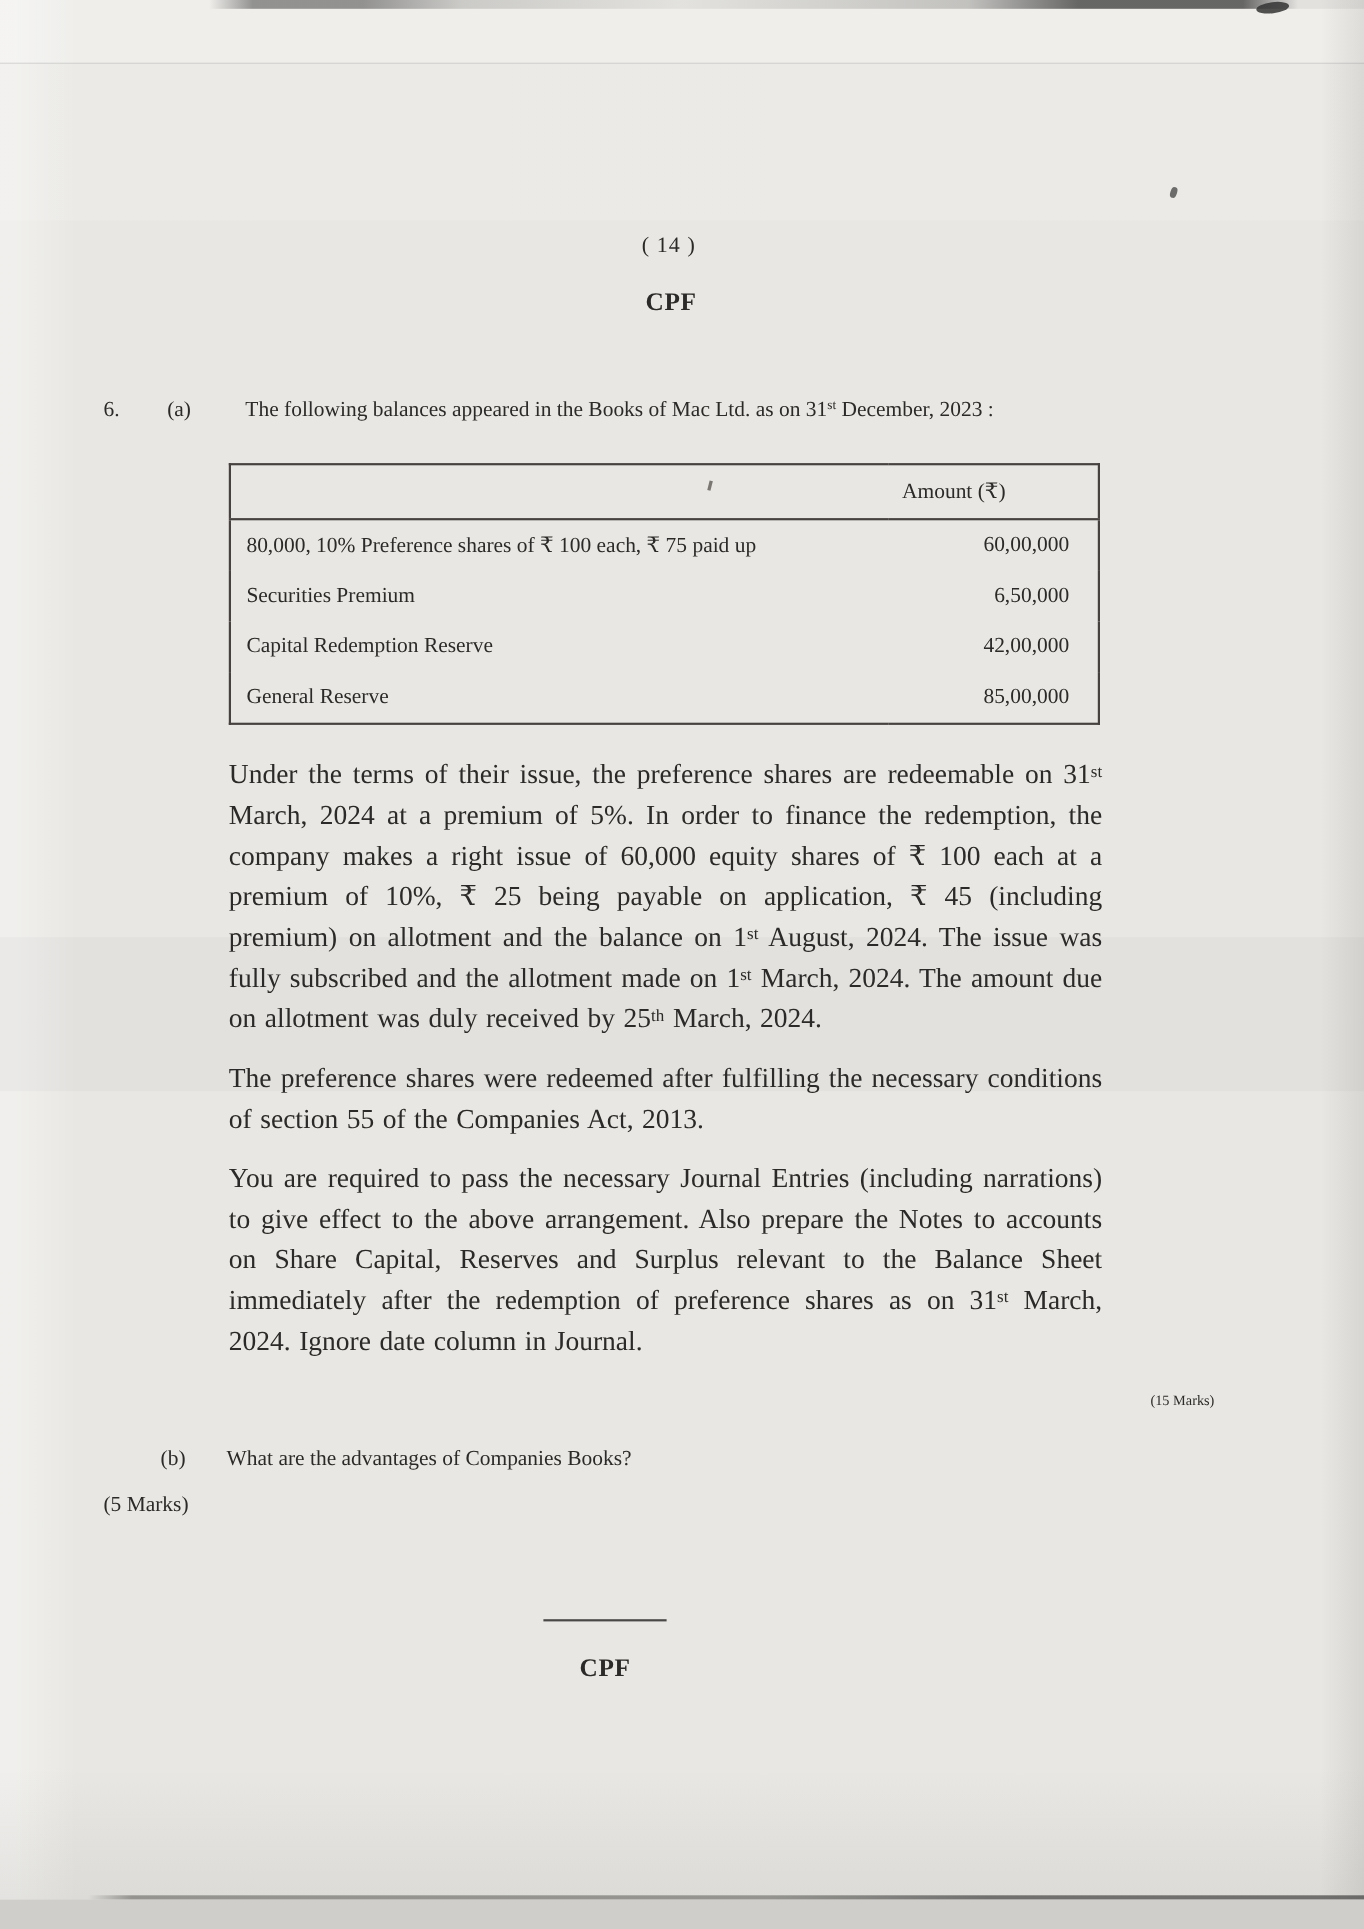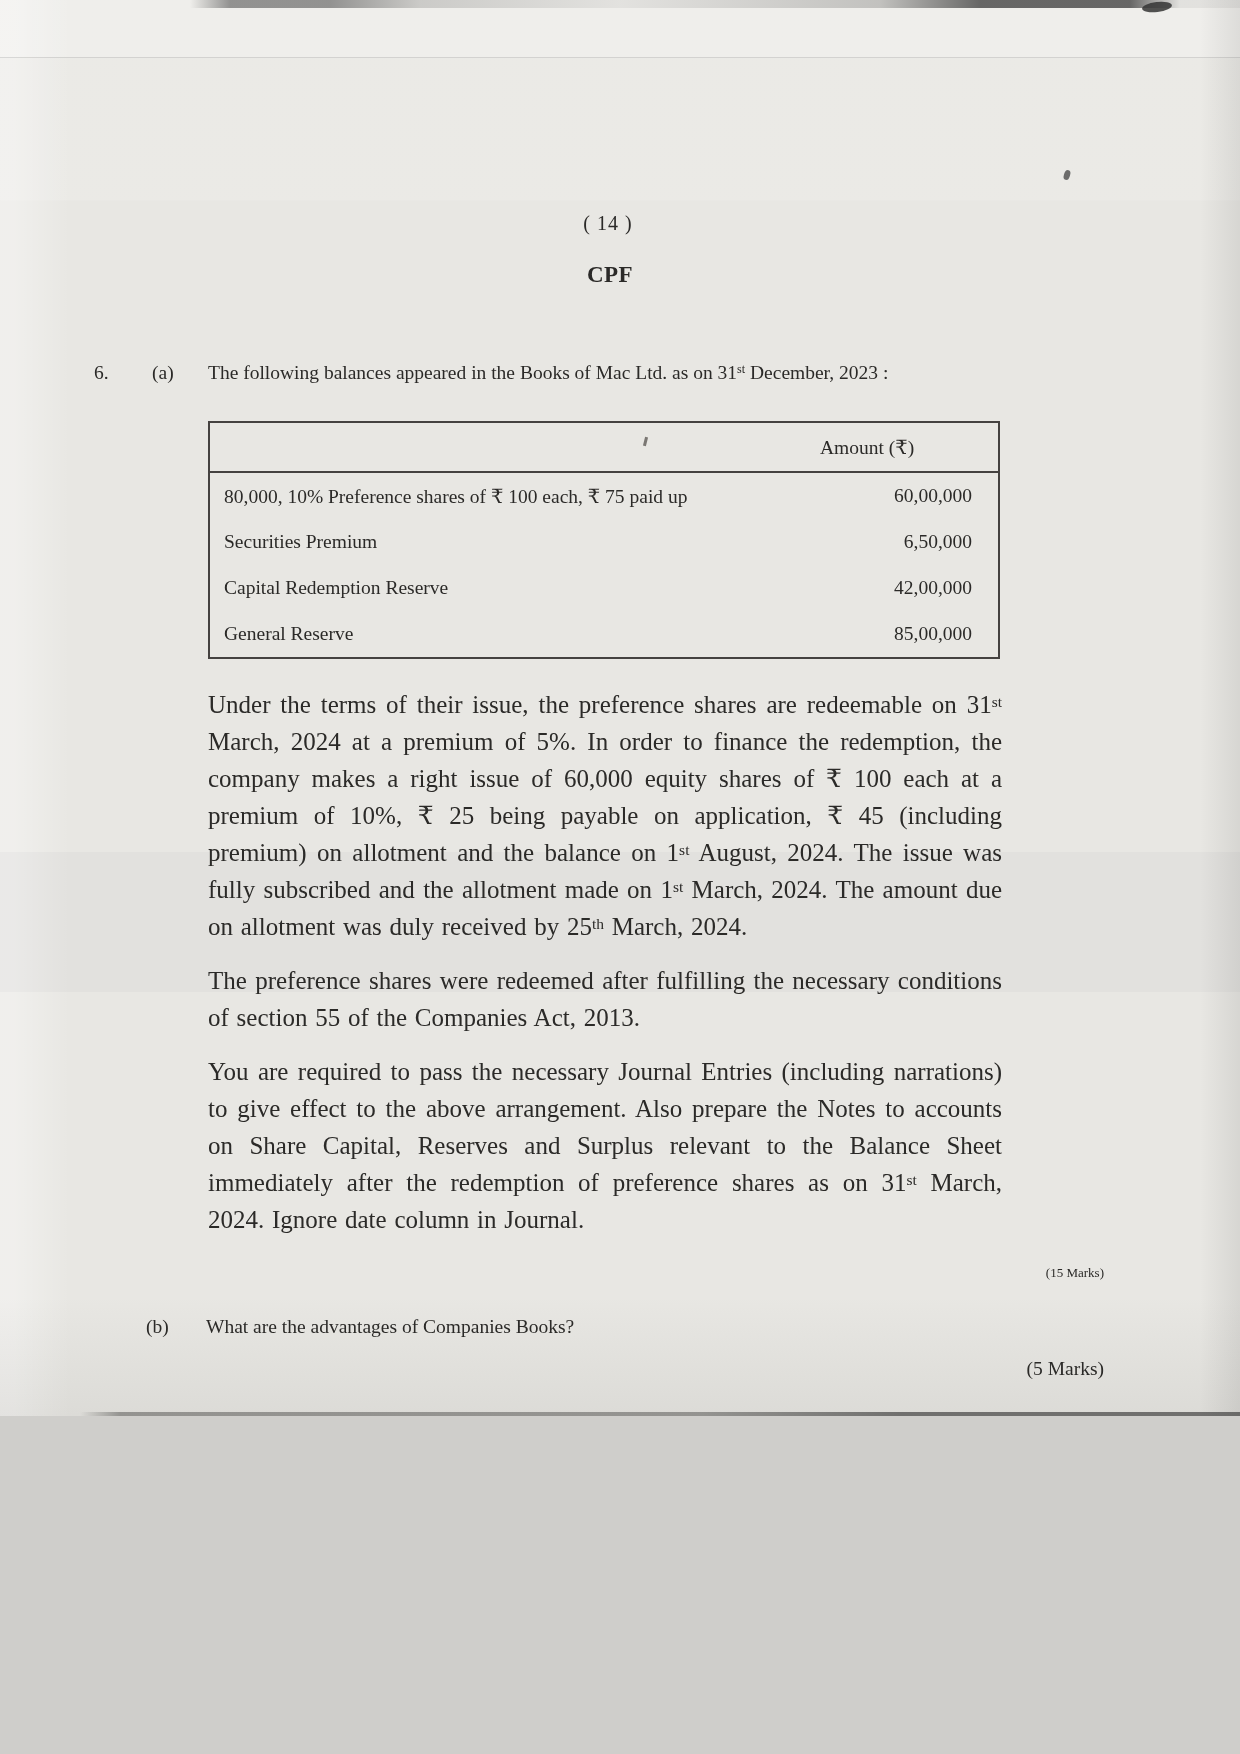--- a/index.html
+++ b/index.html
@@ -1,19 +1,19 @@
 <!DOCTYPE html>
 <html><head>
 <meta charset="utf-8">
 <title>Scanned Exam Page</title>
 <style>
   html,body{margin:0;padding:0;background:#cfcecb;}
   .page{
     position:relative;
-    width:1240px;height:1416px;
+    width:1240px;height:1727px;
     margin:0 auto;
     background:
       linear-gradient(180deg, rgba(255,255,255,.30) 0 57px, rgba(255,255,255,.12) 58px 200px, rgba(0,0,0,0) 201px),
       linear-gradient(90deg, rgba(255,255,255,.35) 0 14px, rgba(255,255,255,0) 70px),
       #e8e7e3;
     font-family:"Liberation Serif","DejaVu Serif",serif;
     color:#2b2a28;
     overflow:hidden;
   }
   
@@ -35,37 +35,37 @@
   .scan-bottom-edge{position:absolute;bottom:0;left:0;width:100%;height:4px;
     background:linear-gradient(90deg,rgba(0,0,0,0) 0 80px,rgba(60,60,58,.45) 120px 700px,rgba(40,40,40,.6) 900px 1240px);}
   .scan-header-speck{position:absolute;top:437px;left:644px;width:3px;height:9px;background:#55514d;transform:rotate(14deg);opacity:.75;}
   
   .page-number{position:absolute;top:212px;left:0;width:1216px;text-align:center;font-size:20px;letter-spacing:1px;}
   .header-code{position:absolute;top:262px;left:0;width:1220px;text-align:center;font-size:23px;font-weight:bold;letter-spacing:.5px;}
   .qa-block{position:absolute;top:358px;left:94px;width:912px;}
   .qa-first-line{display:flex;font-size:19.5px;line-height:30px;}
   .q-num{width:58px;flex:0 0 auto;}
   .q-part{width:56px;flex:0 0 auto;}
-  .q-intro{flex:1 1 auto;}
+  .q-intro{flex:1 1 auto;margin-left:15px;}
   table.balances{margin:33px 0 0 114px;width:792px;border-collapse:collapse;font-size:19.5px;table-layout:fixed;}
   table.balances td{border:0;}
   .tbl-outer{border:2px solid #454240;}
   td.particulars{padding:0 10px 0 14px;}
   td.amount{width:152px;text-align:right;padding:0 26px 0 6px;border-left:2px solid #454240;}
   tr.hdr td{height:48px;vertical-align:middle;border-bottom:2px solid #454240;}
   tr.hdr td.amount{text-align:left;padding-left:12px;}
   tr.row td{height:46px;vertical-align:middle;}
   .body-paras{margin:27px 0 0 114px;width:794px;text-align:justify;font-size:25px;line-height:37px;word-spacing:1.5px;}
   .body-paras p{margin:0 0 17px 0;}
   .body-paras p:last-child{margin-bottom:0;}
   sup{font-size:.62em;line-height:0;vertical-align:6px;letter-spacing:0;}
   .marks-15{position:absolute;top:1265px;left:94px;width:1010px;text-align:right;font-size:13px;}
   .part-b{position:absolute;top:1312px;left:146px;width:900px;display:flex;font-size:19.5px;line-height:30px;}
   .q-part-b{width:60px;flex:0 0 auto;}
-  .marks-5{position:absolute;top:1358px;left:94px;width:1010px;text-align:right;font-size:19.5px;}
+  .marks-5{position:absolute;top:1358px;left:94px;width:1010px;font-size:19.5px;}
   .footer-divider{position:absolute;top:1472px;left:494px;width:112px;height:0;border-top:2.5px solid #4a4846;}
   .footer-code{position:absolute;top:1504px;left:0;width:1100px;text-align:center;font-size:23px;font-weight:bold;letter-spacing:.5px;}
 </style>
 </head>
 <body>
 
 <div class="page">
 
   <div class="scan-top-edge"></div>
   <div class="scan-top-blob"></div>

